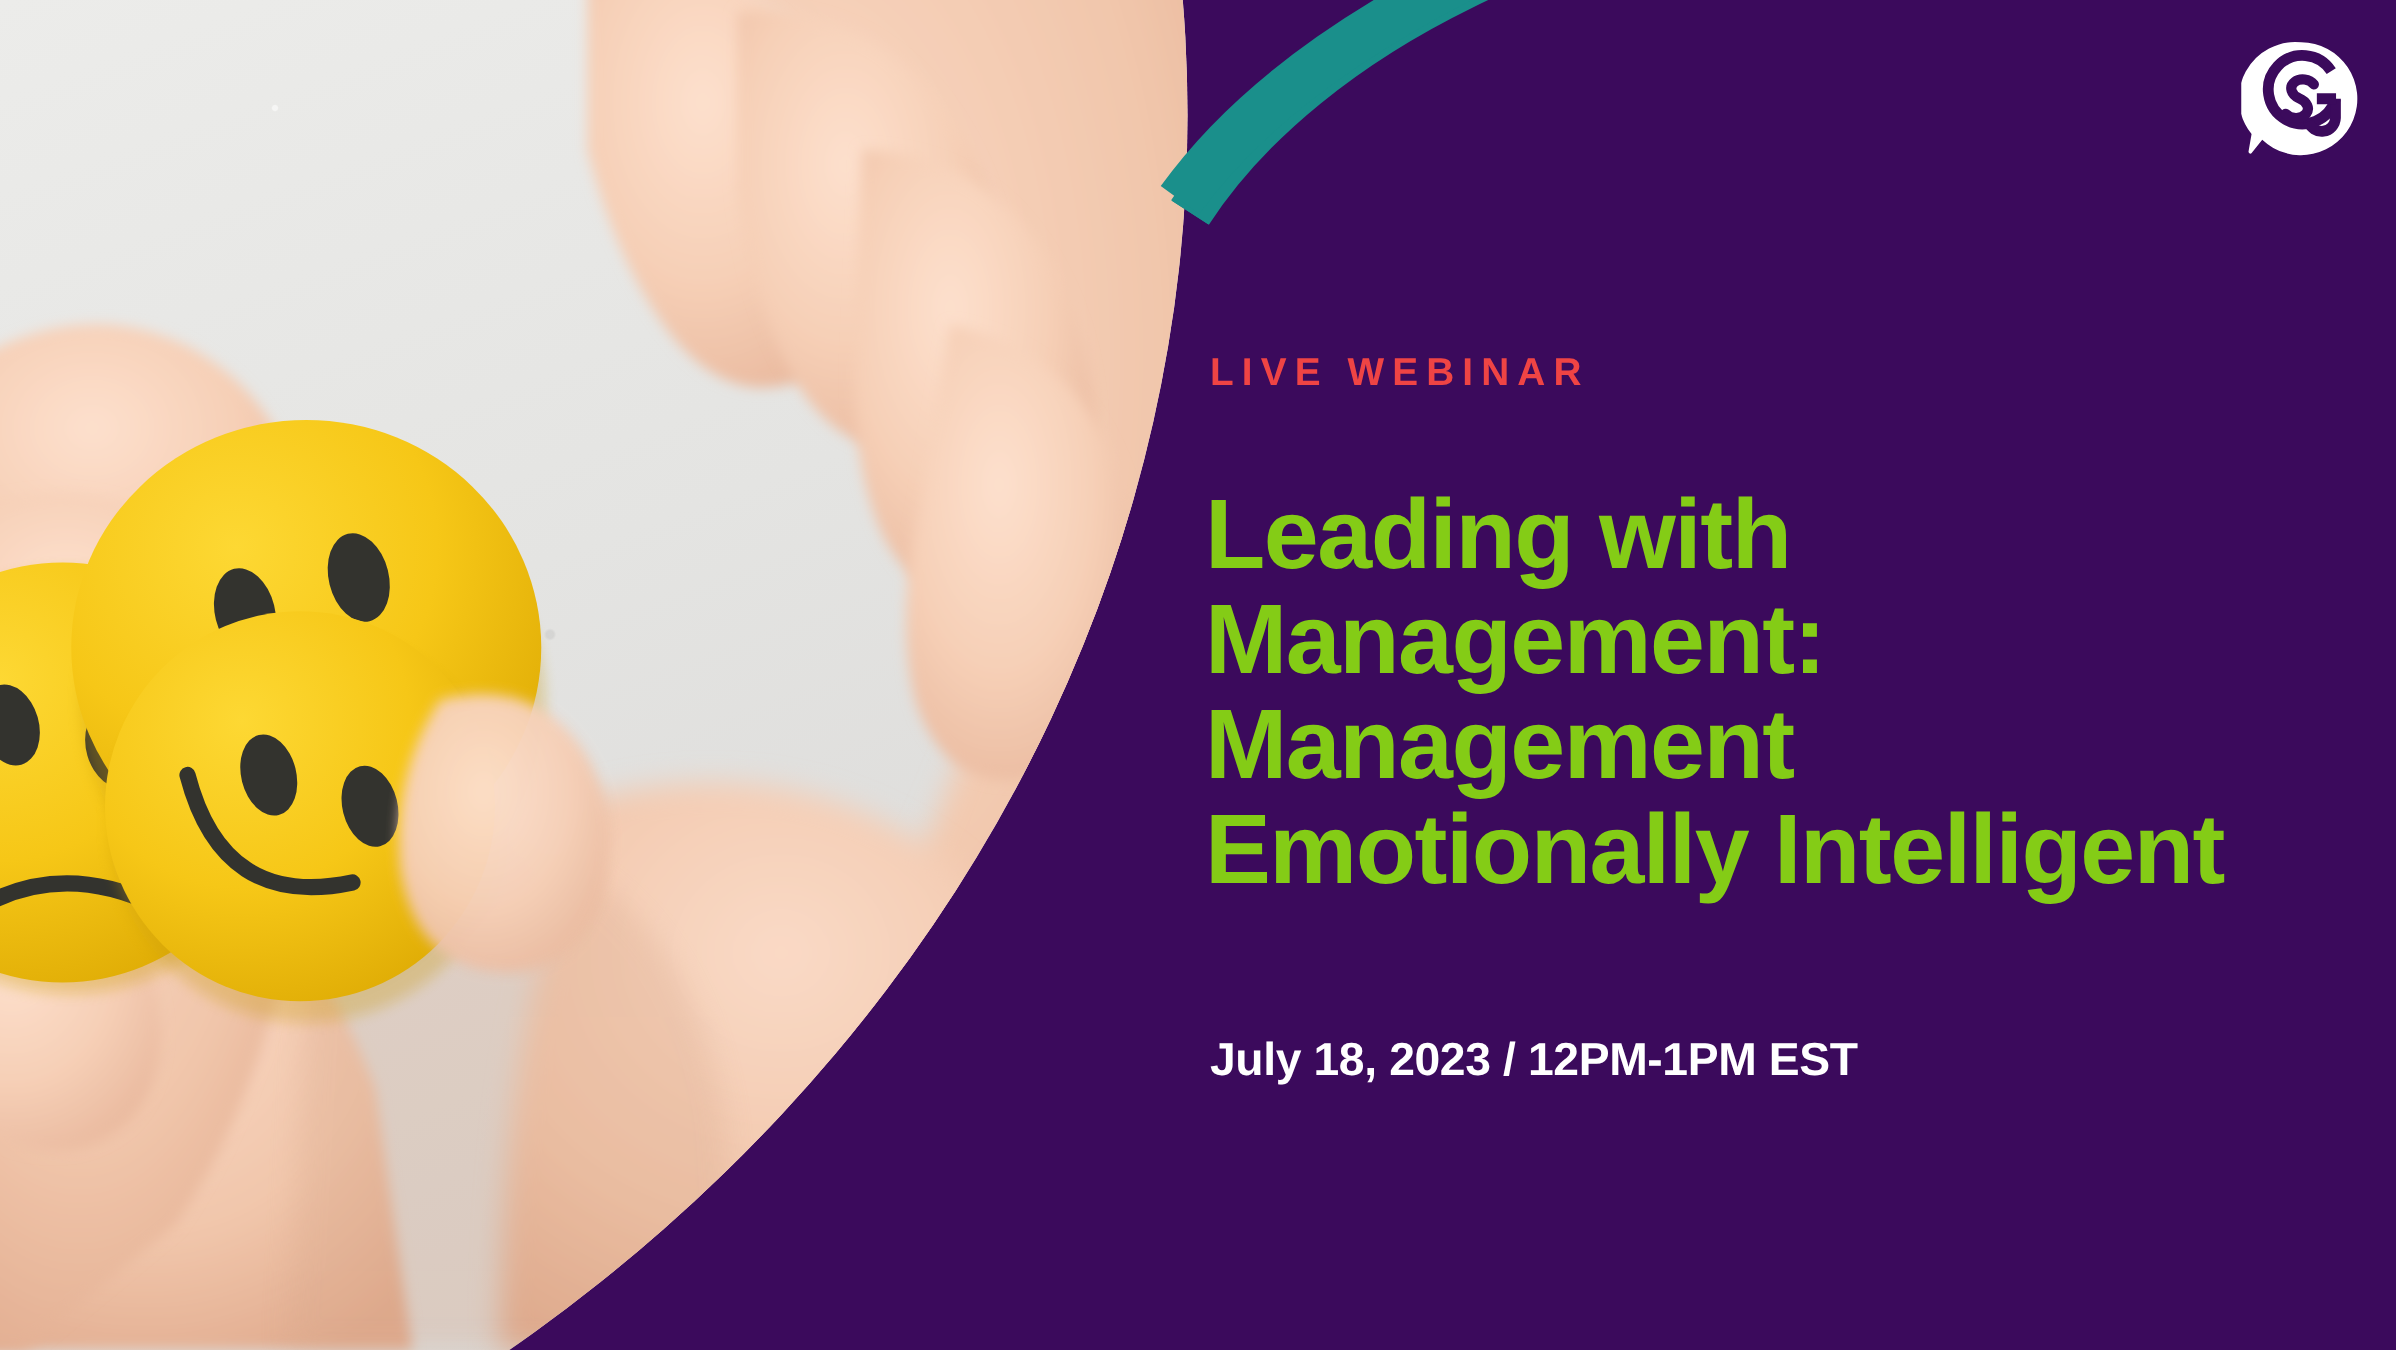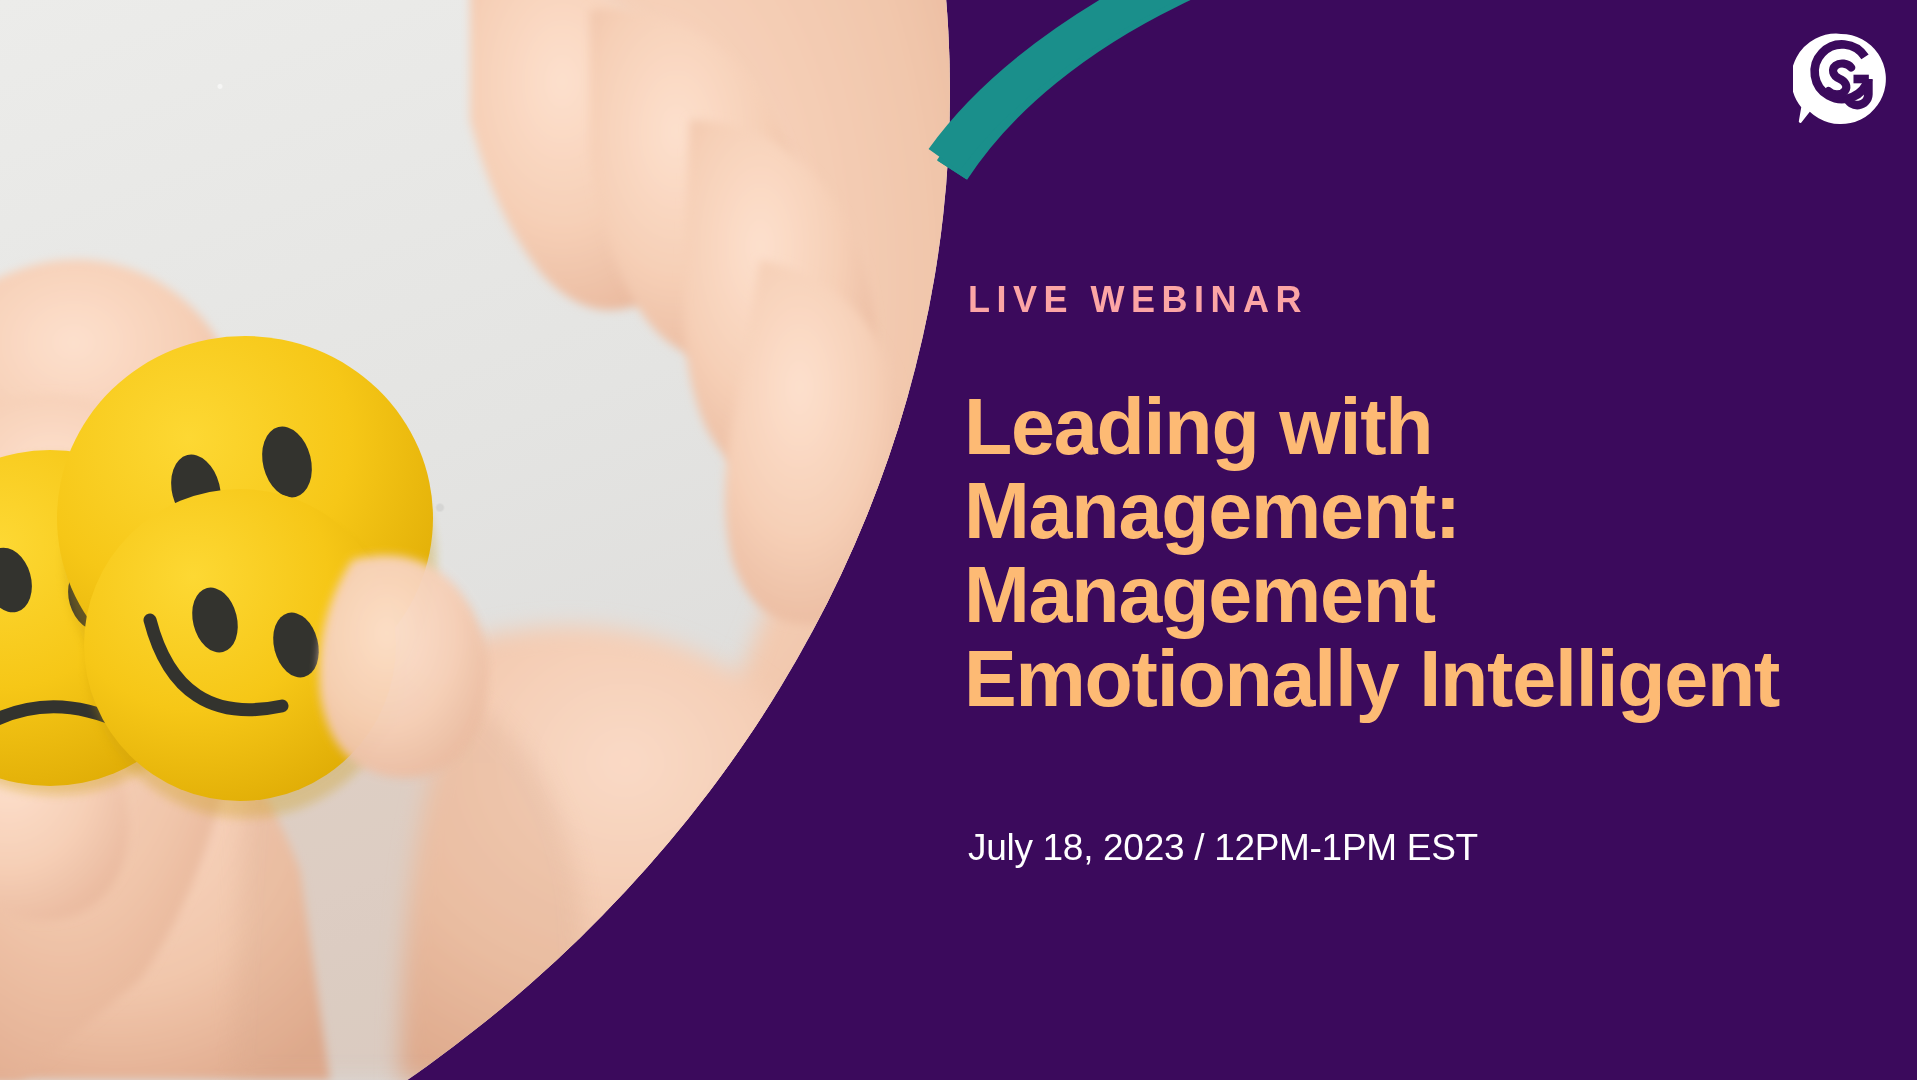--- a/index.html
+++ b/index.html
@@ -56,46 +56,46 @@
     position:absolute;
     left:968px;
     top:0;
     width:900px;
     height:1080px;
   }
 
   .eyebrow {
     position:absolute;
     top:282px; left:0;
-    color:#fca5a5;
-    font-size:36px;
+    color:#ef4444;
+    font-size:31px;
     font-weight:bold;
     letter-spacing:6.5px;
     line-height:1;
     white-space:nowrap;
   }
 
   .headline {
     position:absolute;
     top:385px; left:-4px;
     width:860px;
-    color:#fdba74;
+    color:#84cc16;
     font-size:79px;
     font-weight:bold;
     line-height:84px;
     letter-spacing:-1.2px;
   }
   .headline .ln { display:block; white-space:nowrap; }
 
   .details {
     position:absolute;
     top:822px; left:0;
     color:#ffffff;
     font-size:37px;
-    font-weight:normal;
+    font-weight:bold;
     line-height:51px;
     letter-spacing:-0.3px;
     text-align:center;
   }
   .details .ln { display:block; white-space:nowrap; }
 
   
   .logo {
     position:absolute;
     top:31px; right:28px;

